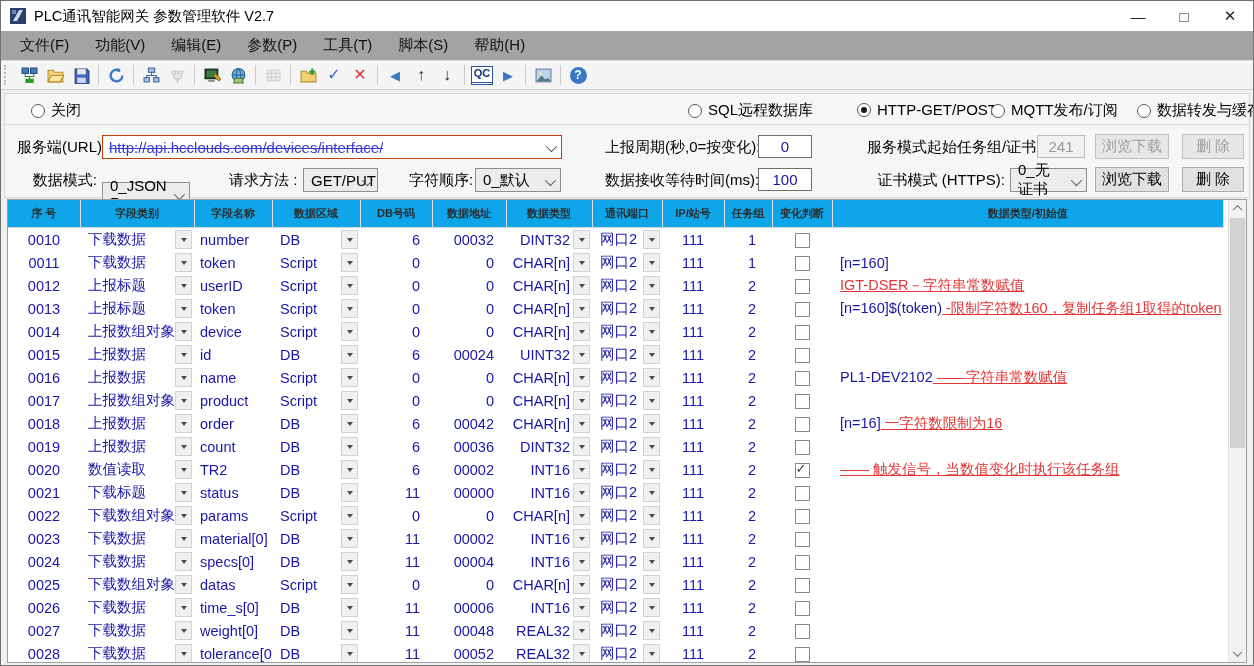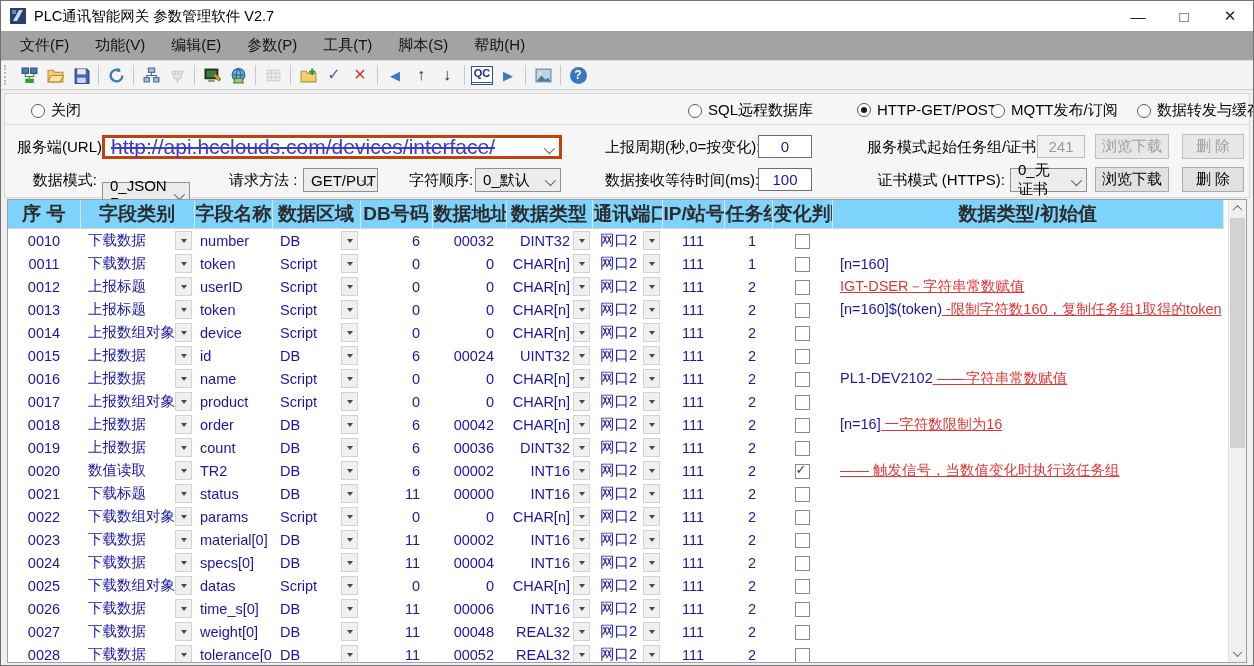--- a/index.html
+++ b/index.html
@@ -37,38 +37,38 @@
   .content{position:absolute;top:90px;left:3px;right:3px;bottom:2px;}
   .sec-modes{position:absolute;top:2px;left:0;right:0;height:32px;border:1px solid #d9d9d9;background:#f6f6f6;box-sizing:border-box;}
   .sec-form{position:absolute;top:34px;left:0;right:0;height:73px;border:1px solid #d9d9d9;border-top:none;background:#f6f6f6;box-sizing:border-box;}
   .mode-item{position:absolute;top:7px;display:flex;align-items:center;gap:6px;font-size:15px;white-space:nowrap;}
   .radio{width:14px;height:14px;border:1px solid #5a5a5a;border-radius:50%;background:#fff;box-sizing:border-box;position:relative;flex:0 0 auto;}
   .radio.sel::after{content:"";position:absolute;left:3px;top:3px;width:6px;height:6px;border-radius:50%;background:#1a1a1a;}
   .mode-0{left:26px;} .mode-1{left:683px;} .mode-2{left:852px;} .mode-3{left:986px;} .mode-4{left:1132px;}
   .flabel{position:absolute;font-size:15px;color:#000;white-space:nowrap;}
   .r1{top:13px;} .r2{top:46px;}
   .ralign{text-align:right;}
-  .combo{position:absolute;height:24px;background:#fff;border:3px solid #c2410c;box-sizing:border-box;
-     display:flex;align-items:center;padding:0 22px 0 6px;font-size:21px;}
+  .combo{position:absolute;height:24px;background:#fff;border:1px solid #c2410c;box-sizing:border-box;
+     display:flex;align-items:center;padding:0 22px 0 6px;font-size:15px;}
   .combo .chev,.dropdown .chev{position:absolute;right:7px;top:8px;width:7px;height:7px;border-right:1.5px solid #555;
      border-bottom:1.5px solid #555;transform:rotate(45deg) translateY(-2px);}
   .url-text{color:#3b3bcf;text-decoration:line-through;white-space:nowrap;overflow:hidden;}
   .dropdown{position:absolute;height:24px;background:#ececec;border:1px solid #8f8f8f;box-sizing:border-box;
      display:flex;align-items:center;padding:0 22px 0 7px;font-size:15px;color:#000;}
   .numbox{position:absolute;height:23px;background:#fff;border:1px solid #6e6e6e;box-sizing:border-box;
      display:flex;align-items:center;justify-content:center;font-size:15px;color:#1a16a8;}
   .numbox.disabled{background:#f1f1f1;border-color:#bcbcbc;color:#9a9a9a;}
   .btn{position:absolute;height:25px;background:#e1e1e1;border:1px solid #acacac;box-sizing:border-box;
      display:flex;align-items:center;justify-content:center;font-size:15px;color:#000;}
   .btn.disabled{color:#9f9f9f;border-color:#bfbfbf;background:#e7e7e7;}
   
   .table-wrap{position:absolute;top:108px;left:3px;right:3px;bottom:0;border:1px solid #9aa0a6;background:#fff;box-sizing:border-box;overflow:hidden;}
   table.grid{border-collapse:collapse;table-layout:fixed;width:1216px;font-size:14.5px;}
-  table.grid th{height:25px;font-weight:bold;color:#2c2c2c;background:#7dd3fc;border-right:1px solid #e2e2e2;
-     border-bottom:1px solid #d5d5d5;white-space:nowrap;overflow:hidden;font-size:19px;}
+  table.grid th{height:25px;font-weight:bold;color:#2c2c2c;background:#0ea5e9;border-right:1px solid #e2e2e2;
+     border-bottom:1px solid #d5d5d5;white-space:nowrap;overflow:hidden;font-size:11px;}
   table.grid td{height:23px;padding:0;color:#1a16a8;white-space:nowrap;overflow:hidden;}
   .c-seq{text-align:center;}
   .cellflex{display:flex;align-items:center;justify-content:space-between;height:100%;}
   .cellflex .txt{padding-left:8px;}
   .cellflex.rend{justify-content:flex-end;}
   .cellflex.rend .txt{padding-right:3px;}
   .dd-btn{width:17px;height:19px;background:#f0f0f0;border:1px solid #d2d2d2;box-sizing:border-box;
      display:flex;align-items:center;justify-content:center;margin-right:2px;flex:0 0 auto;}
   .dd-btn::after{content:"";width:0;height:0;border-left:3.5px solid transparent;border-right:3.5px solid transparent;border-top:4px solid #4a4a4a;}
   .c-db,.c-addr{text-align:right;padding-right:12px !important;}

